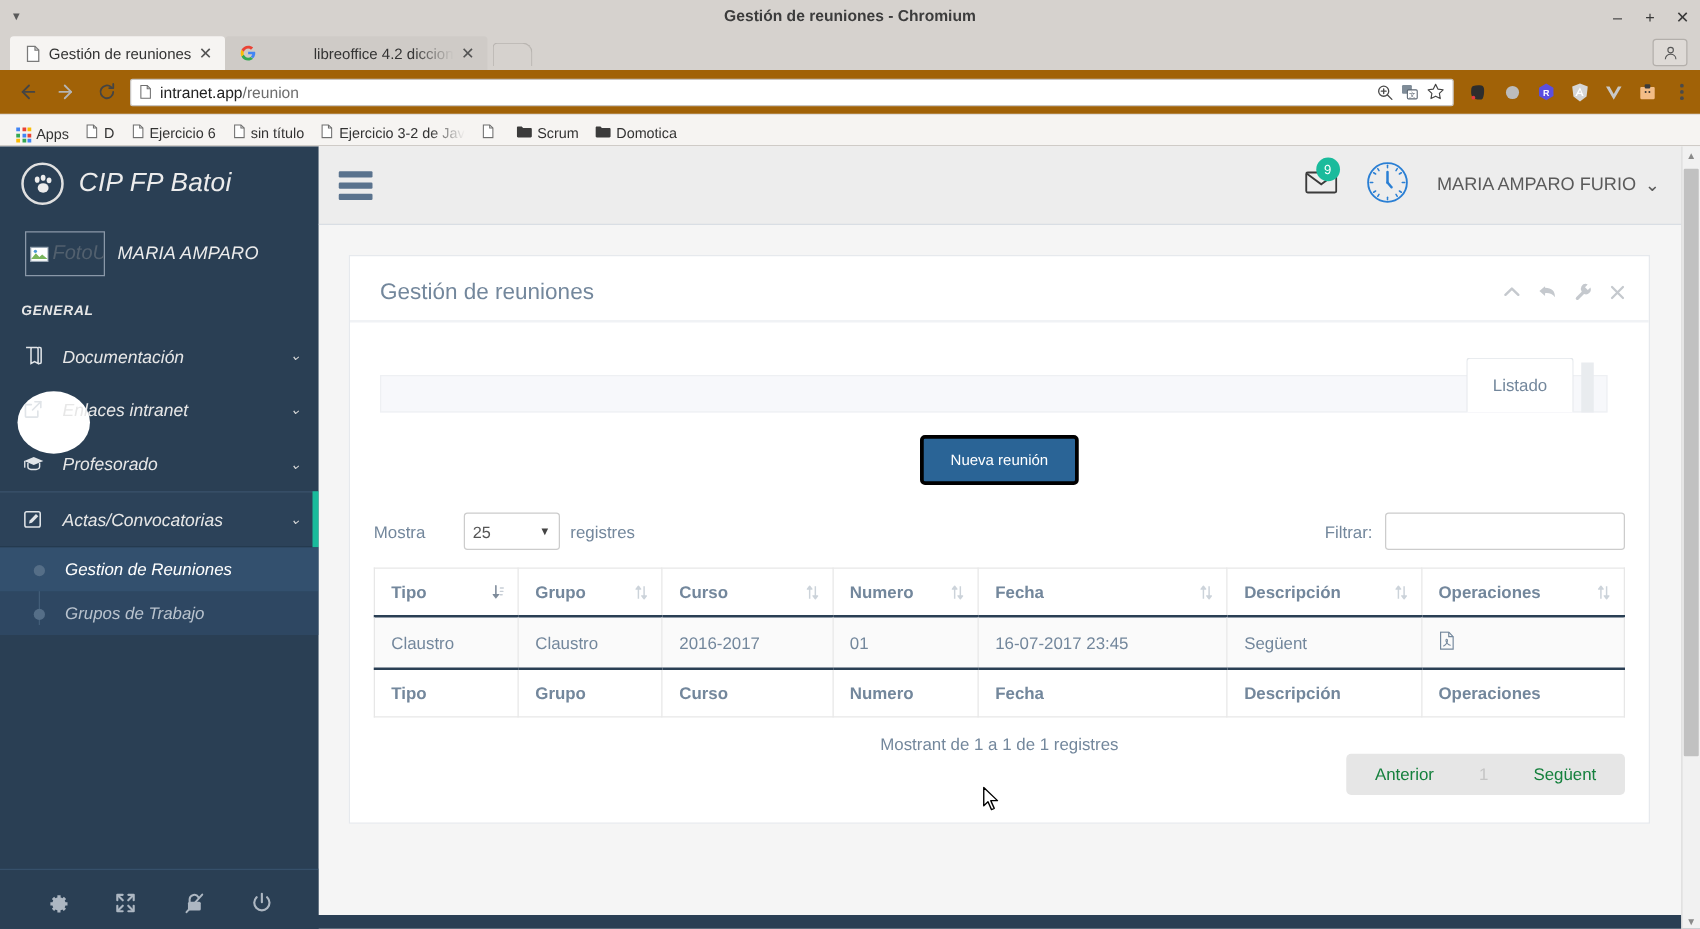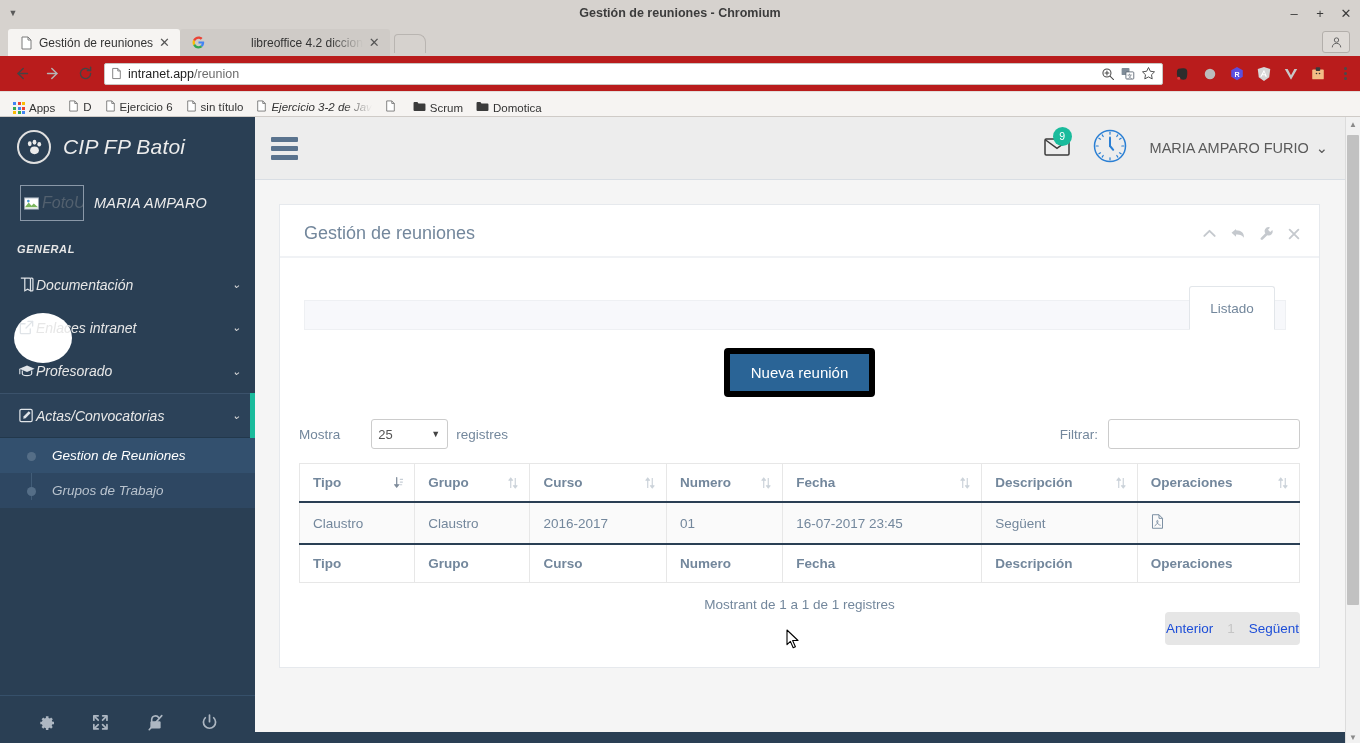--- a/index.html
+++ b/index.html
@@ -45,21 +45,21 @@
     border-top-left-radius: 4px; border-top-right-radius: 8px; background: #d6d2ce;
     transform: skewX(0deg);
   }
   .tb-avatar {
     position: absolute; right: 10px; bottom: 3px; width: 28px; height: 22px;
     border: 1px solid #b3afab; border-radius: 3px; background: #dedad6;
     display: flex; align-items: center; justify-content: center;
   }
 
   .toolbar {
-    height: 36px; background: #b91c1c; display: flex; align-items: center;
+    height: 36px; background: #a16207; display: flex; align-items: center;
     padding: 0 8px; gap: 6px; border-bottom: 1px solid #e2dedb;
   }
   .nav-ico { width: 26px; height: 26px; display: flex; align-items: center; justify-content: center; color: #5a5a5a; }
   .nav-ico.disabled { color: #bdbdbd; }
   .omnibox {
     flex: 1; height: 22px; background: #fff; border: 1px solid #c9c5c1; border-radius: 2px;
     display: flex; align-items: center; padding: 0 6px; gap: 6px; font-size: 12.5px;
   }
   .omni-url { flex: 1; color: #6d6d6d; }
   .omni-url b { color: #222; font-weight: normal; }
@@ -70,21 +70,21 @@
   .kebab i { width: 3px; height: 3px; background: #4a4a4a; border-radius: 50%; display: block; }
 
   .bookmarks {
     height: 25px; background: #f6f4f2; display: flex; align-items: flex-end;
     padding: 0 8px; gap: 3px; font-size: 11.5px; color: #333;
     border-bottom: 1px solid #cfcbc7;
   }
   .bm { display: flex; align-items: center; gap: 4px; padding: 2px 5px; white-space: nowrap; }
   .bm-apps-grid { display: grid; grid-template-columns: repeat(3,3px); grid-template-rows: repeat(3,3px); gap: 1.5px; }
   .bm-apps-grid i { width: 3px; height: 3px; display: block; }
-  .truncate-fade { -webkit-mask-image: linear-gradient(to right,#000 72%,transparent 100%); mask-image: linear-gradient(to right,#000 72%,transparent 100%); font-style: italic; }
+  .truncate-fade { -webkit-mask-image: linear-gradient(to right,#000 72%,transparent 100%); mask-image: linear-gradient(to right,#000 72%,transparent 100%); }
 
   
   .viewport { position: relative; width: 1360px; height: 628px; background: #f5f5f5; overflow: hidden; }
 
   
   .sidebar {
     position: absolute; left: 0; top: 0; width: 255px; height: 632px;
     background: #2a3f54; color: #e7e7e7; display: flex; flex-direction: column; font-style: italic;
   }
   .brand { display: flex; align-items: center; gap: 12px; padding: 13px 0 13px 17px; }
@@ -105,21 +105,21 @@
   }
   .broken-glyph { width: 15px; height: 15px; flex: 0 0 auto; }
   .broken-alt { font-size: 16px; color: #52606e; white-space: nowrap; }
   .profile-name { font-size: 14.5px; color: #ececec; letter-spacing: .2px; z-index: 2; }
 
   .section-label { font-size: 11px; font-weight: bold; color: #e7e7e7; letter-spacing: .6px; padding: 4px 0 8px 17px; }
 
   .nav-list { list-style: none; }
   .nav-item { position: relative; }
   .nav-link {
-    display: flex; align-items: center; gap: 0; padding: 13px 14px 13px 17px;
+    display: flex; align-items: center; gap: 14px; padding: 13px 14px 13px 17px;
     font-size: 14px; color: #e7e7e7; cursor: pointer;
   }
   .nav-link .chev { margin-left: auto; font-size: 11px; color: #d9d9d9; }
   .nav-ic { width: 19px; display: flex; align-items: center; justify-content: center; }
   .nav-item.active > .nav-link {
     background: #2c4259; border-top: 1px solid #3b526b; border-bottom: 1px solid #22384c;
   }
   .nav-item.active::after {
     content: ""; position: absolute; right: 0; top: 0; bottom: 0; width: 5px; background: #1abb9c;
   }
@@ -169,30 +169,30 @@
   .panel-head {
     display: flex; align-items: center; padding: 18px 18px 12px 24px; border-bottom: 2px solid #f0f2f5;
   }
   .panel-title { font-size: 18px; color: #73879c; font-weight: normal; }
   .panel-tools { margin-left: auto; display: flex; align-items: center; gap: 13px; color: #c5c9ce; }
   .ptool { cursor: pointer; display: flex; align-items: center; }
 
   .tabstrip-row { position: relative; height: 52px; margin: 20px 24px 0 24px; }
   .tab-bg { position: absolute; left: 0; right: 9px; bottom: 0; height: 30px; background: #f7f8fb; border: 1px solid #eef0f3; }
   .app-tab {
-    position: absolute; right: 20px; bottom: 0; width: 86px; height: 44px;
+    position: absolute; right: 36px; bottom: 0; width: 86px; height: 44px;
     background: #fff; border: 1px solid #e2e6ea; border-bottom: 1px solid #fff;
     display: flex; align-items: center; justify-content: center;
     font-size: 13.5px; color: #73879c; border-radius: 3px 3px 0 0; cursor: pointer;
   }
   .tab-shadow { position: absolute; right: 20px; bottom: 0; width: 10px; height: 40px; background: #e9ecef; }
 
   .btn-row { display: flex; justify-content: center; padding: 18px 0 12px; }
   .btn-primary {
-    background: #2a6496; border: 6px solid #000000; color: #fff; font-size: 15px;
+    background: #2a6496; border: 3px solid #000000; color: #fff; font-size: 12px;
     padding: 10px 21px; border-radius: 4px; cursor: pointer; font-family: inherit;
   }
 
   .table-area { padding: 6px 19px 22px 19px; }
   .table-controls { display: flex; align-items: center; padding: 4px 0 14px; font-size: 13.5px; color: #73879c; }
   .dt-length { display: flex; align-items: center; gap: 8px; }
   .dt-select {
     appearance: none; -webkit-appearance: none; width: 77px; height: 30px;
     border: 1px solid #ccc; border-radius: 3px; background: #fff; padding: 0 6px;
     font-size: 13px; color: #555; font-family: inherit;
@@ -214,21 +214,21 @@
   table.dt tbody td { color: #73879c; background: #fafafa; }
   .sort-ic { position: absolute; right: 11px; top: 50%; transform: translateY(-50%); font-size: 11px; line-height: 1; color: #cfd6de; display: flex; flex-direction: column; }
   .sort-ic.on { color: #9aa6b3; }
   .pdf-ic { color: #73879c; display: inline-flex; }
 
   .dt-footer { display: flex; align-items: center; padding-top: 14px; font-size: 13.5px; color: #73879c; flex-direction: column; }
   .dt-info { }
   .dt-paginate {
     margin-left: auto; background: #e6e6e6; border-radius: 4px; display: flex; align-items: center; overflow: hidden;
   }
-  .pg { padding: 9px 1px; color: #1d4ed8; cursor: pointer; }
+  .pg { padding: 9px 23px; color: #15803d; cursor: pointer; }
   .pg.num { color: #c5c5c5; padding: 9px 13px; }
 
   
   .page-footer { position: absolute; left: 0; right: 0; bottom: 0; height: 13px; background: #2a3f54; }
 
   
   .vscroll { position: absolute; right: 0; top: 0; width: 15px; height: 628px; background: #f1f1f1; border-left: 1px solid #dcdcdc; }
   .vs-arrow { height: 15px; display: flex; align-items: center; justify-content: center; color: #8a8a8a; font-size: 8px; }
   .vs-thumb { position: absolute; left: 1px; right: 1px; top: 18px; height: 470px; background: #c1c1c1; border-radius: 1px; }
 

